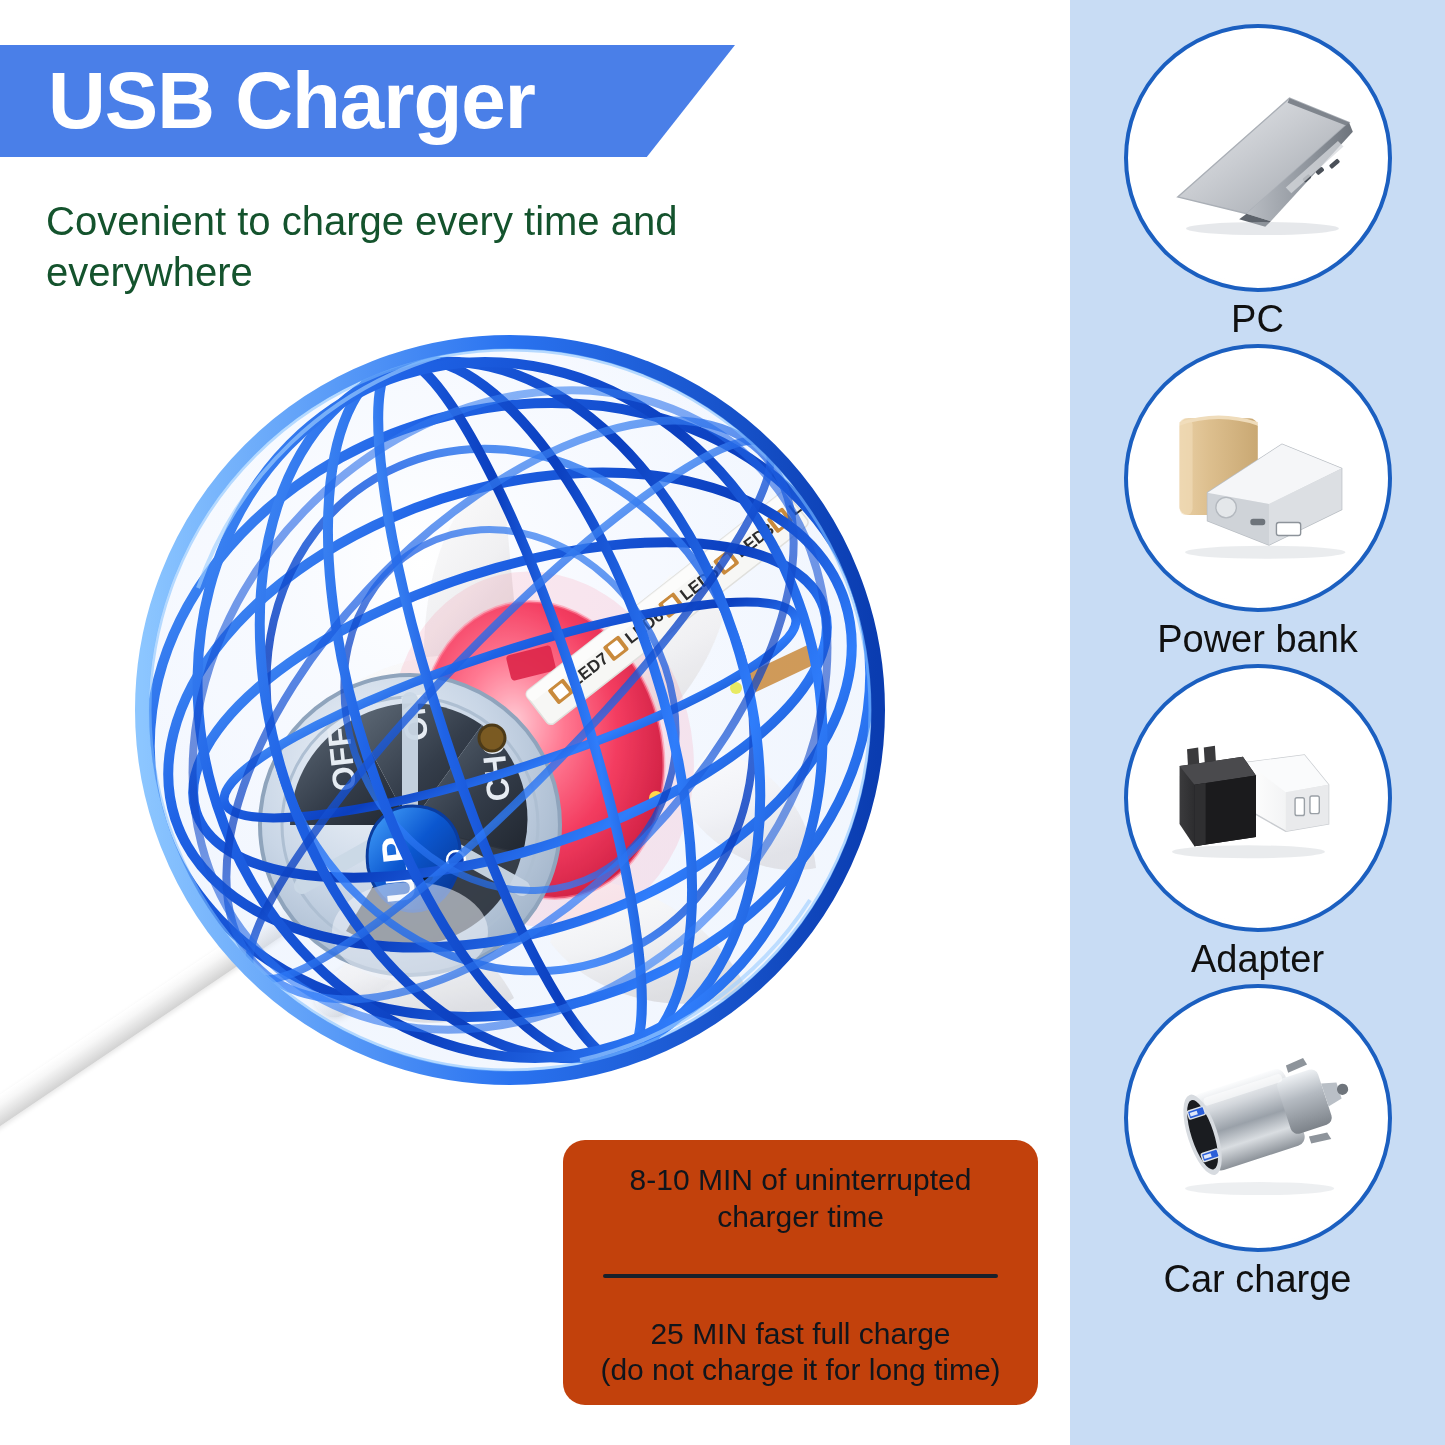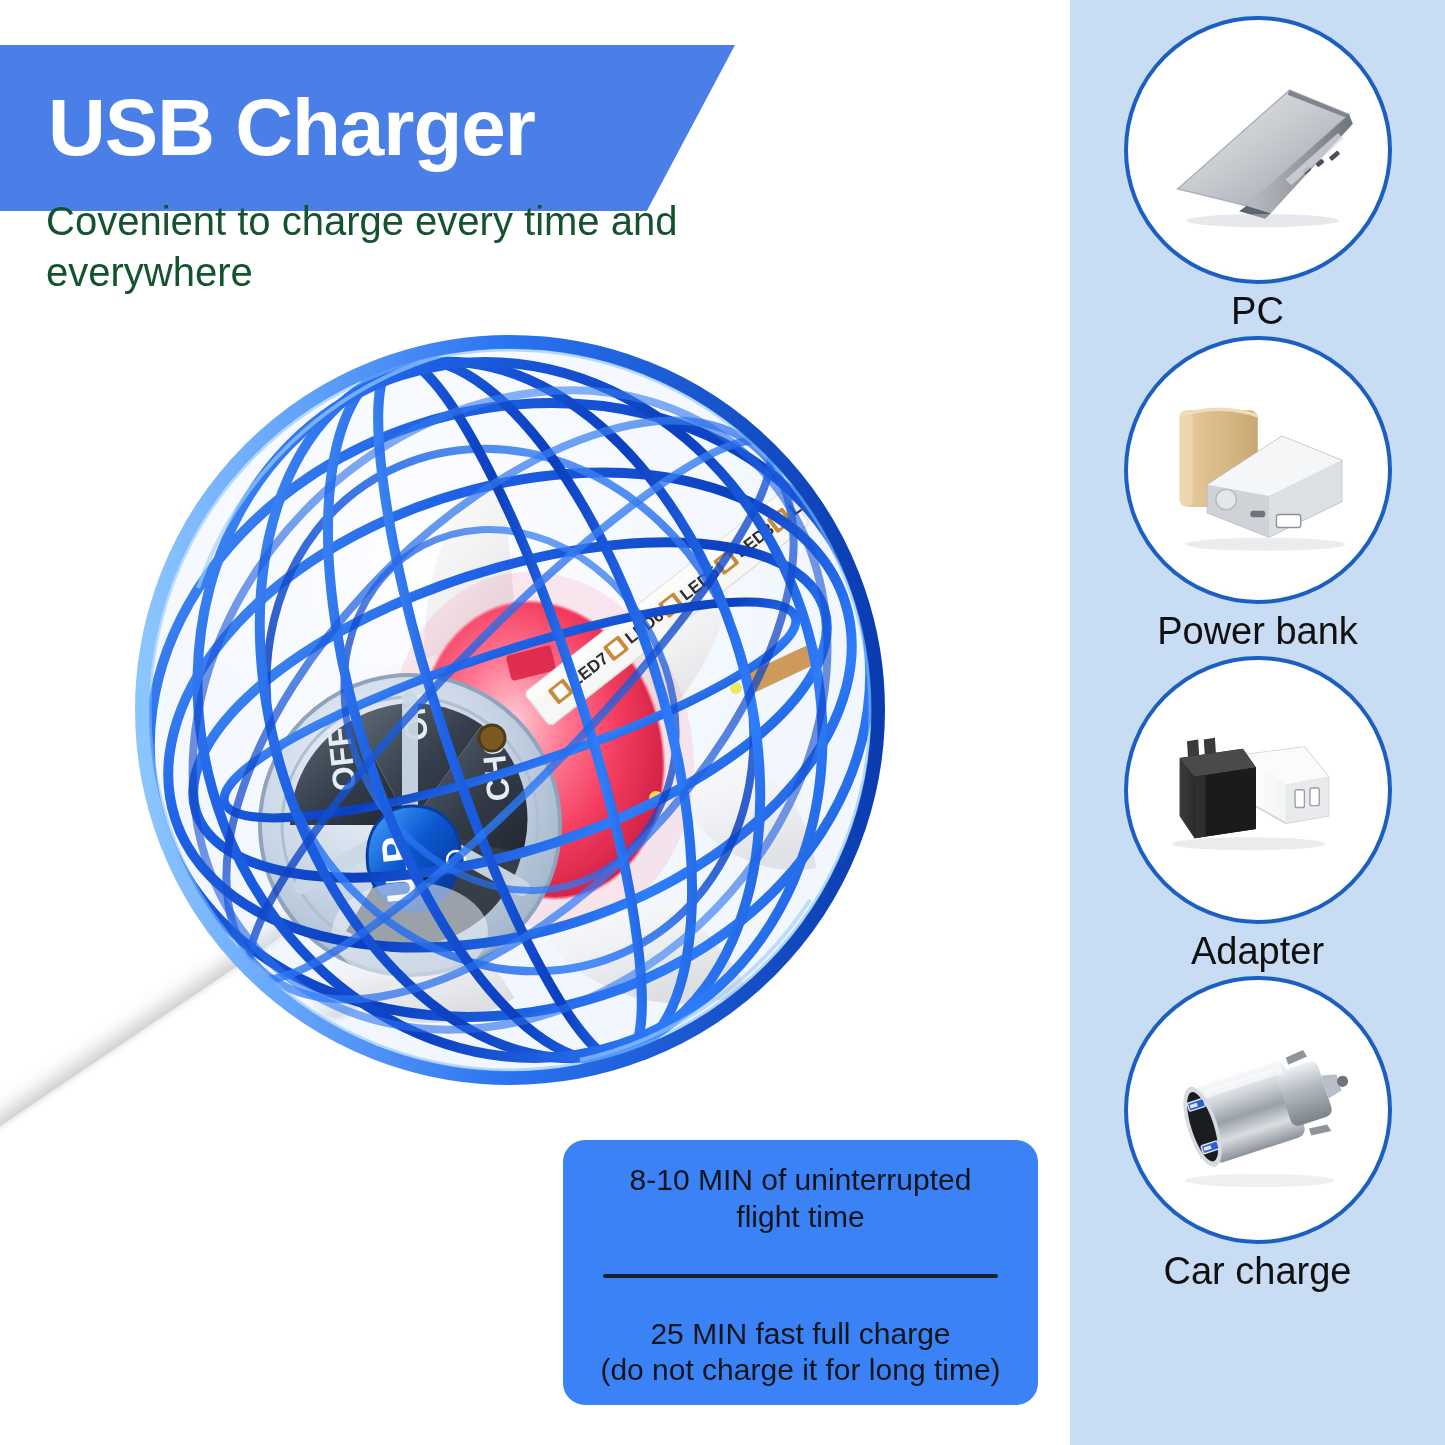--- a/index.html
+++ b/index.html
@@ -7,21 +7,21 @@
   body {
     font-family: "Liberation Sans", sans-serif;
     background:#ffffff;
     position:relative;
     overflow:hidden;
   }
 
   
   #title-banner{
     position:absolute; left:0; top:45px;
-    width:735px; height:166px;
+    width:735px; height:112px;
     background:#4a7fe8;
     clip-path: polygon(0 0, 100% 0, 88% 100%, 0 100%);
     display:flex; align-items:center;
   }
   #title-text{
     color:#ffffff;
     font-size:80px;
     font-weight:bold;
     letter-spacing:-1px;
     padding-left:48px;
@@ -72,21 +72,21 @@
     left:110px; top:20px;
     width:800px; height:790px;
   }
   .ball-svg{ width:100%; height:100%; display:block; }
 
   
   #info-box{
     position:absolute;
     left:563px; top:1140px;
     width:475px; height:265px;
-    background:#3b82f6;
+    background:#c2410c;
     border-radius:22px;
     padding:22px 18px 16px;
     display:flex; flex-direction:column; justify-content:space-between;
   }
   .info-line{
     text-align:center;
     font-size:30px;
     line-height:1.22;
     color:#10151c;
   }
@@ -98,21 +98,21 @@
   }
 
   
   #sidebar{
     position:absolute;
     right:0; top:0;
     width:375px; height:1445px;
     background:#c8dcf4;
     display:flex; flex-direction:column;
     align-items:center;
-    padding-top:16px;
+    padding-top:24px;
   }
   .sidebar-item{
     width:100%;
     display:flex; flex-direction:column; align-items:center;
     margin-bottom:6px;
   }
   .circle-frame{
     width:268px; height:268px;
     border-radius:50%;
     border:4px solid #1b5fc0;
@@ -291,21 +291,21 @@
 
       <circle cx="400" cy="390" r="368" fill="none" stroke="url(#gRibLight)" stroke-width="14"></circle>
       <circle cx="400" cy="390" r="360" fill="none" stroke="#7fc0ff" stroke-width="3" opacity=".55"></circle>
     </svg>
   </div>
 </div>
 
 <div id="info-box">
   <div class="info-line">
     <span>8-10 MIN of uninterrupted</span><br>
-    <span>flight time</span>
+    <span>charger time</span>
   </div>
   <div id="info-divider"></div>
   <div class="info-line">
     <span>25 MIN fast full charge</span><br>
     <span>(do not charge it for long time)</span>
   </div>
 </div>
 
 <div id="sidebar">
 

